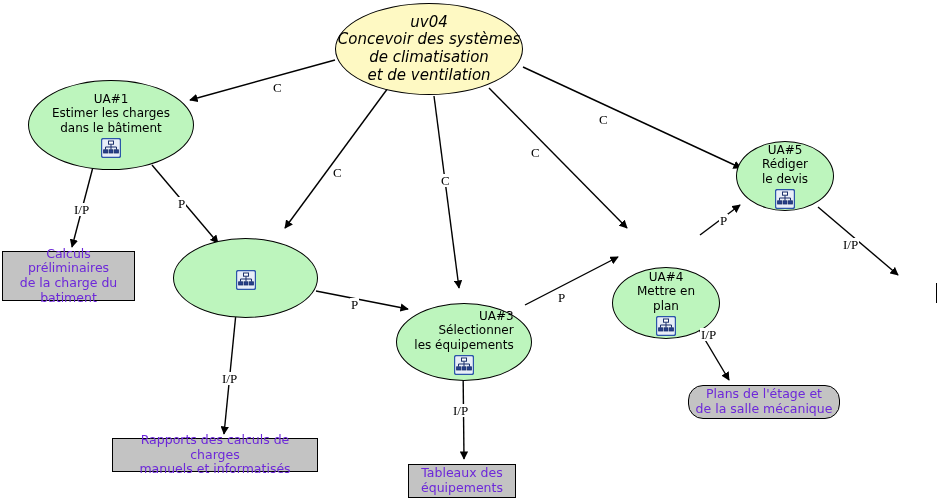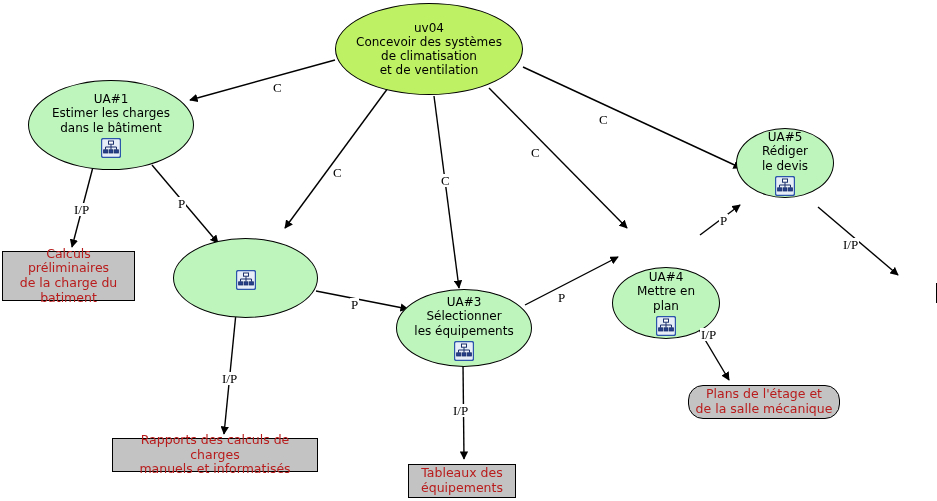--- a/index.html
+++ b/index.html
@@ -32,34 +32,35 @@
     text-align: center;
     line-height: 1.18;
   }
   .ellipse {
     border-radius: 50%;
     border: 1px solid #000000;
     color: #000000;
     font-size: 12px;
   }
   .ellipse.root {
-    background: #bef264;
-    font-size: 12px;
+    background: #fef9c3;
+    font-size: 15px;
+    font-style: italic;
   }
   .ellipse.ua {
     background: #bdf5bd;
   }
   .node-label {
     white-space: pre-line;
     display: block;
   }
   .rect {
     border: 1px solid #000000;
     background: #c3c3c3;
-    color: #b91c1c;
+    color: #6d28d9;
     font-size: 12.5px;
     padding: 3px 6px;
   }
   .node-icon {
     margin-top: 3px;
     width: 20px;
     height: 20px;
     display: block;
   }
   .edge-label {
@@ -145,21 +146,21 @@
         <rect x="0.5" y="0.5" width="19" height="19" rx="2" fill="#e8eef8" stroke="#2b55a8" stroke-width="1.4"></rect>
         <rect x="7.5" y="3" width="5" height="3.2" fill="#ffffff" stroke="#1a2f6b" stroke-width="1"></rect>
         <path d="M10 6.4 L10 9 M4.5 9 L15.5 9 M4.5 9 L4.5 11.6 M10 9 L10 11.6 M15.5 9 L15.5 11.6" stroke="#1a2f6b" stroke-width="1" fill="none"></path>
         <rect x="2.6" y="11.8" width="4" height="3.2" fill="#27408b" stroke="#1a2f6b" stroke-width="0.8"></rect>
         <rect x="8" y="11.8" width="4" height="3.2" fill="#27408b" stroke="#1a2f6b" stroke-width="0.8"></rect>
         <rect x="13.4" y="11.8" width="4" height="3.2" fill="#27408b" stroke="#1a2f6b" stroke-width="0.8"></rect>
       </svg>
     </span>
   </div>
 
-  <div class="node ellipse ua" style="left:396px; top:289px; width:136px; height:78px;">
+  <div class="node ellipse ua" style="left:396px; top:303px; width:136px; height:78px;text-align:right;">
     <span class="node-label">UA#3
 Sélectionner
 les équipements</span>
     <span class="node-icon">
       <svg viewBox="0 0 20 20" width="20" height="20" xmlns="http://www.w3.org/2000/svg">
         <rect x="0.5" y="0.5" width="19" height="19" rx="2" fill="#e8eef8" stroke="#2b55a8" stroke-width="1.4"></rect>
         <rect x="7.5" y="3" width="5" height="3.2" fill="#ffffff" stroke="#1a2f6b" stroke-width="1"></rect>
         <path d="M10 6.4 L10 9 M4.5 9 L15.5 9 M4.5 9 L4.5 11.6 M10 9 L10 11.6 M15.5 9 L15.5 11.6" stroke="#1a2f6b" stroke-width="1" fill="none"></path>
         <rect x="2.6" y="11.8" width="4" height="3.2" fill="#27408b" stroke="#1a2f6b" stroke-width="0.8"></rect>
         <rect x="8" y="11.8" width="4" height="3.2" fill="#27408b" stroke="#1a2f6b" stroke-width="0.8"></rect>
@@ -177,21 +178,21 @@
         <rect x="0.5" y="0.5" width="19" height="19" rx="2" fill="#e8eef8" stroke="#2b55a8" stroke-width="1.4"></rect>
         <rect x="7.5" y="3" width="5" height="3.2" fill="#ffffff" stroke="#1a2f6b" stroke-width="1"></rect>
         <path d="M10 6.4 L10 9 M4.5 9 L15.5 9 M4.5 9 L4.5 11.6 M10 9 L10 11.6 M15.5 9 L15.5 11.6" stroke="#1a2f6b" stroke-width="1" fill="none"></path>
         <rect x="2.6" y="11.8" width="4" height="3.2" fill="#27408b" stroke="#1a2f6b" stroke-width="0.8"></rect>
         <rect x="8" y="11.8" width="4" height="3.2" fill="#27408b" stroke="#1a2f6b" stroke-width="0.8"></rect>
         <rect x="13.4" y="11.8" width="4" height="3.2" fill="#27408b" stroke="#1a2f6b" stroke-width="0.8"></rect>
       </svg>
     </span>
   </div>
 
-  <div class="node ellipse ua" style="left:736px; top:128px; width:98px; height:70px;">
+  <div class="node ellipse ua" style="left:736px; top:141px; width:98px; height:70px;">
     <span class="node-label">UA#5
 Rédiger
 le devis</span>
     <span class="node-icon">
       <svg viewBox="0 0 20 20" width="20" height="20" xmlns="http://www.w3.org/2000/svg">
         <rect x="0.5" y="0.5" width="19" height="19" rx="2" fill="#e8eef8" stroke="#2b55a8" stroke-width="1.4"></rect>
         <rect x="7.5" y="3" width="5" height="3.2" fill="#ffffff" stroke="#1a2f6b" stroke-width="1"></rect>
         <path d="M10 6.4 L10 9 M4.5 9 L15.5 9 M4.5 9 L4.5 11.6 M10 9 L10 11.6 M15.5 9 L15.5 11.6" stroke="#1a2f6b" stroke-width="1" fill="none"></path>
         <rect x="2.6" y="11.8" width="4" height="3.2" fill="#27408b" stroke="#1a2f6b" stroke-width="0.8"></rect>
         <rect x="8" y="11.8" width="4" height="3.2" fill="#27408b" stroke="#1a2f6b" stroke-width="0.8"></rect>

